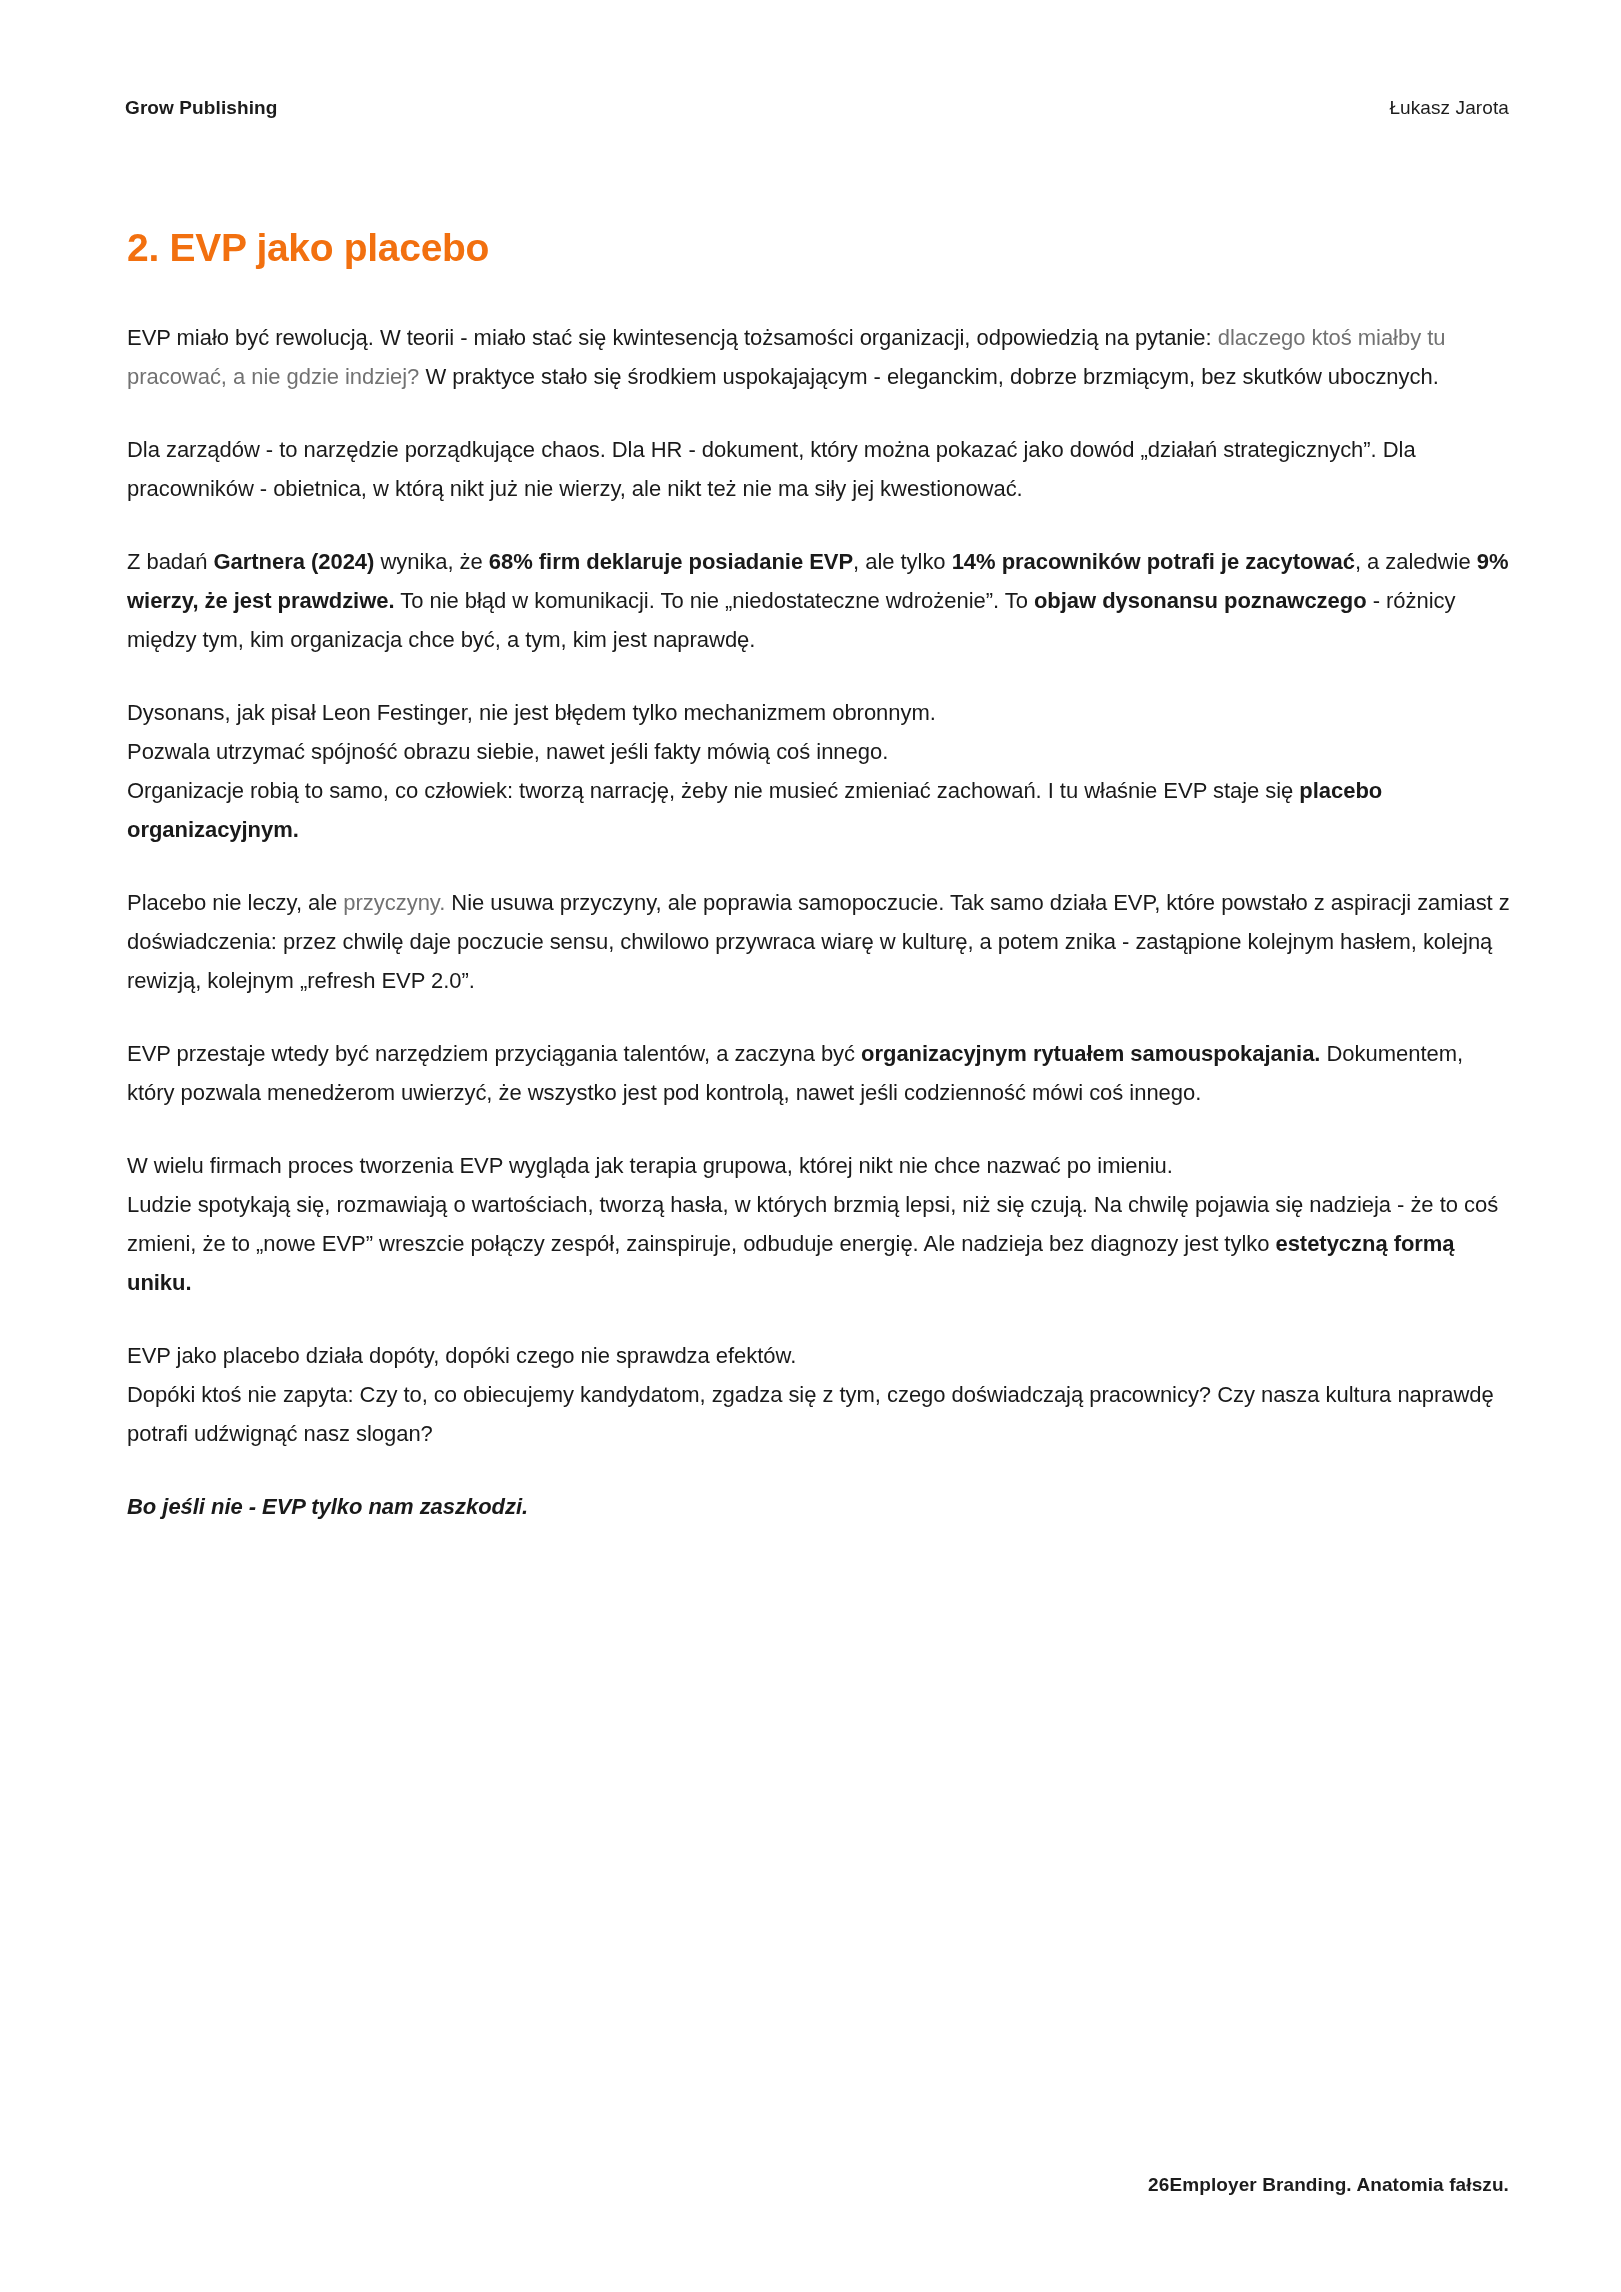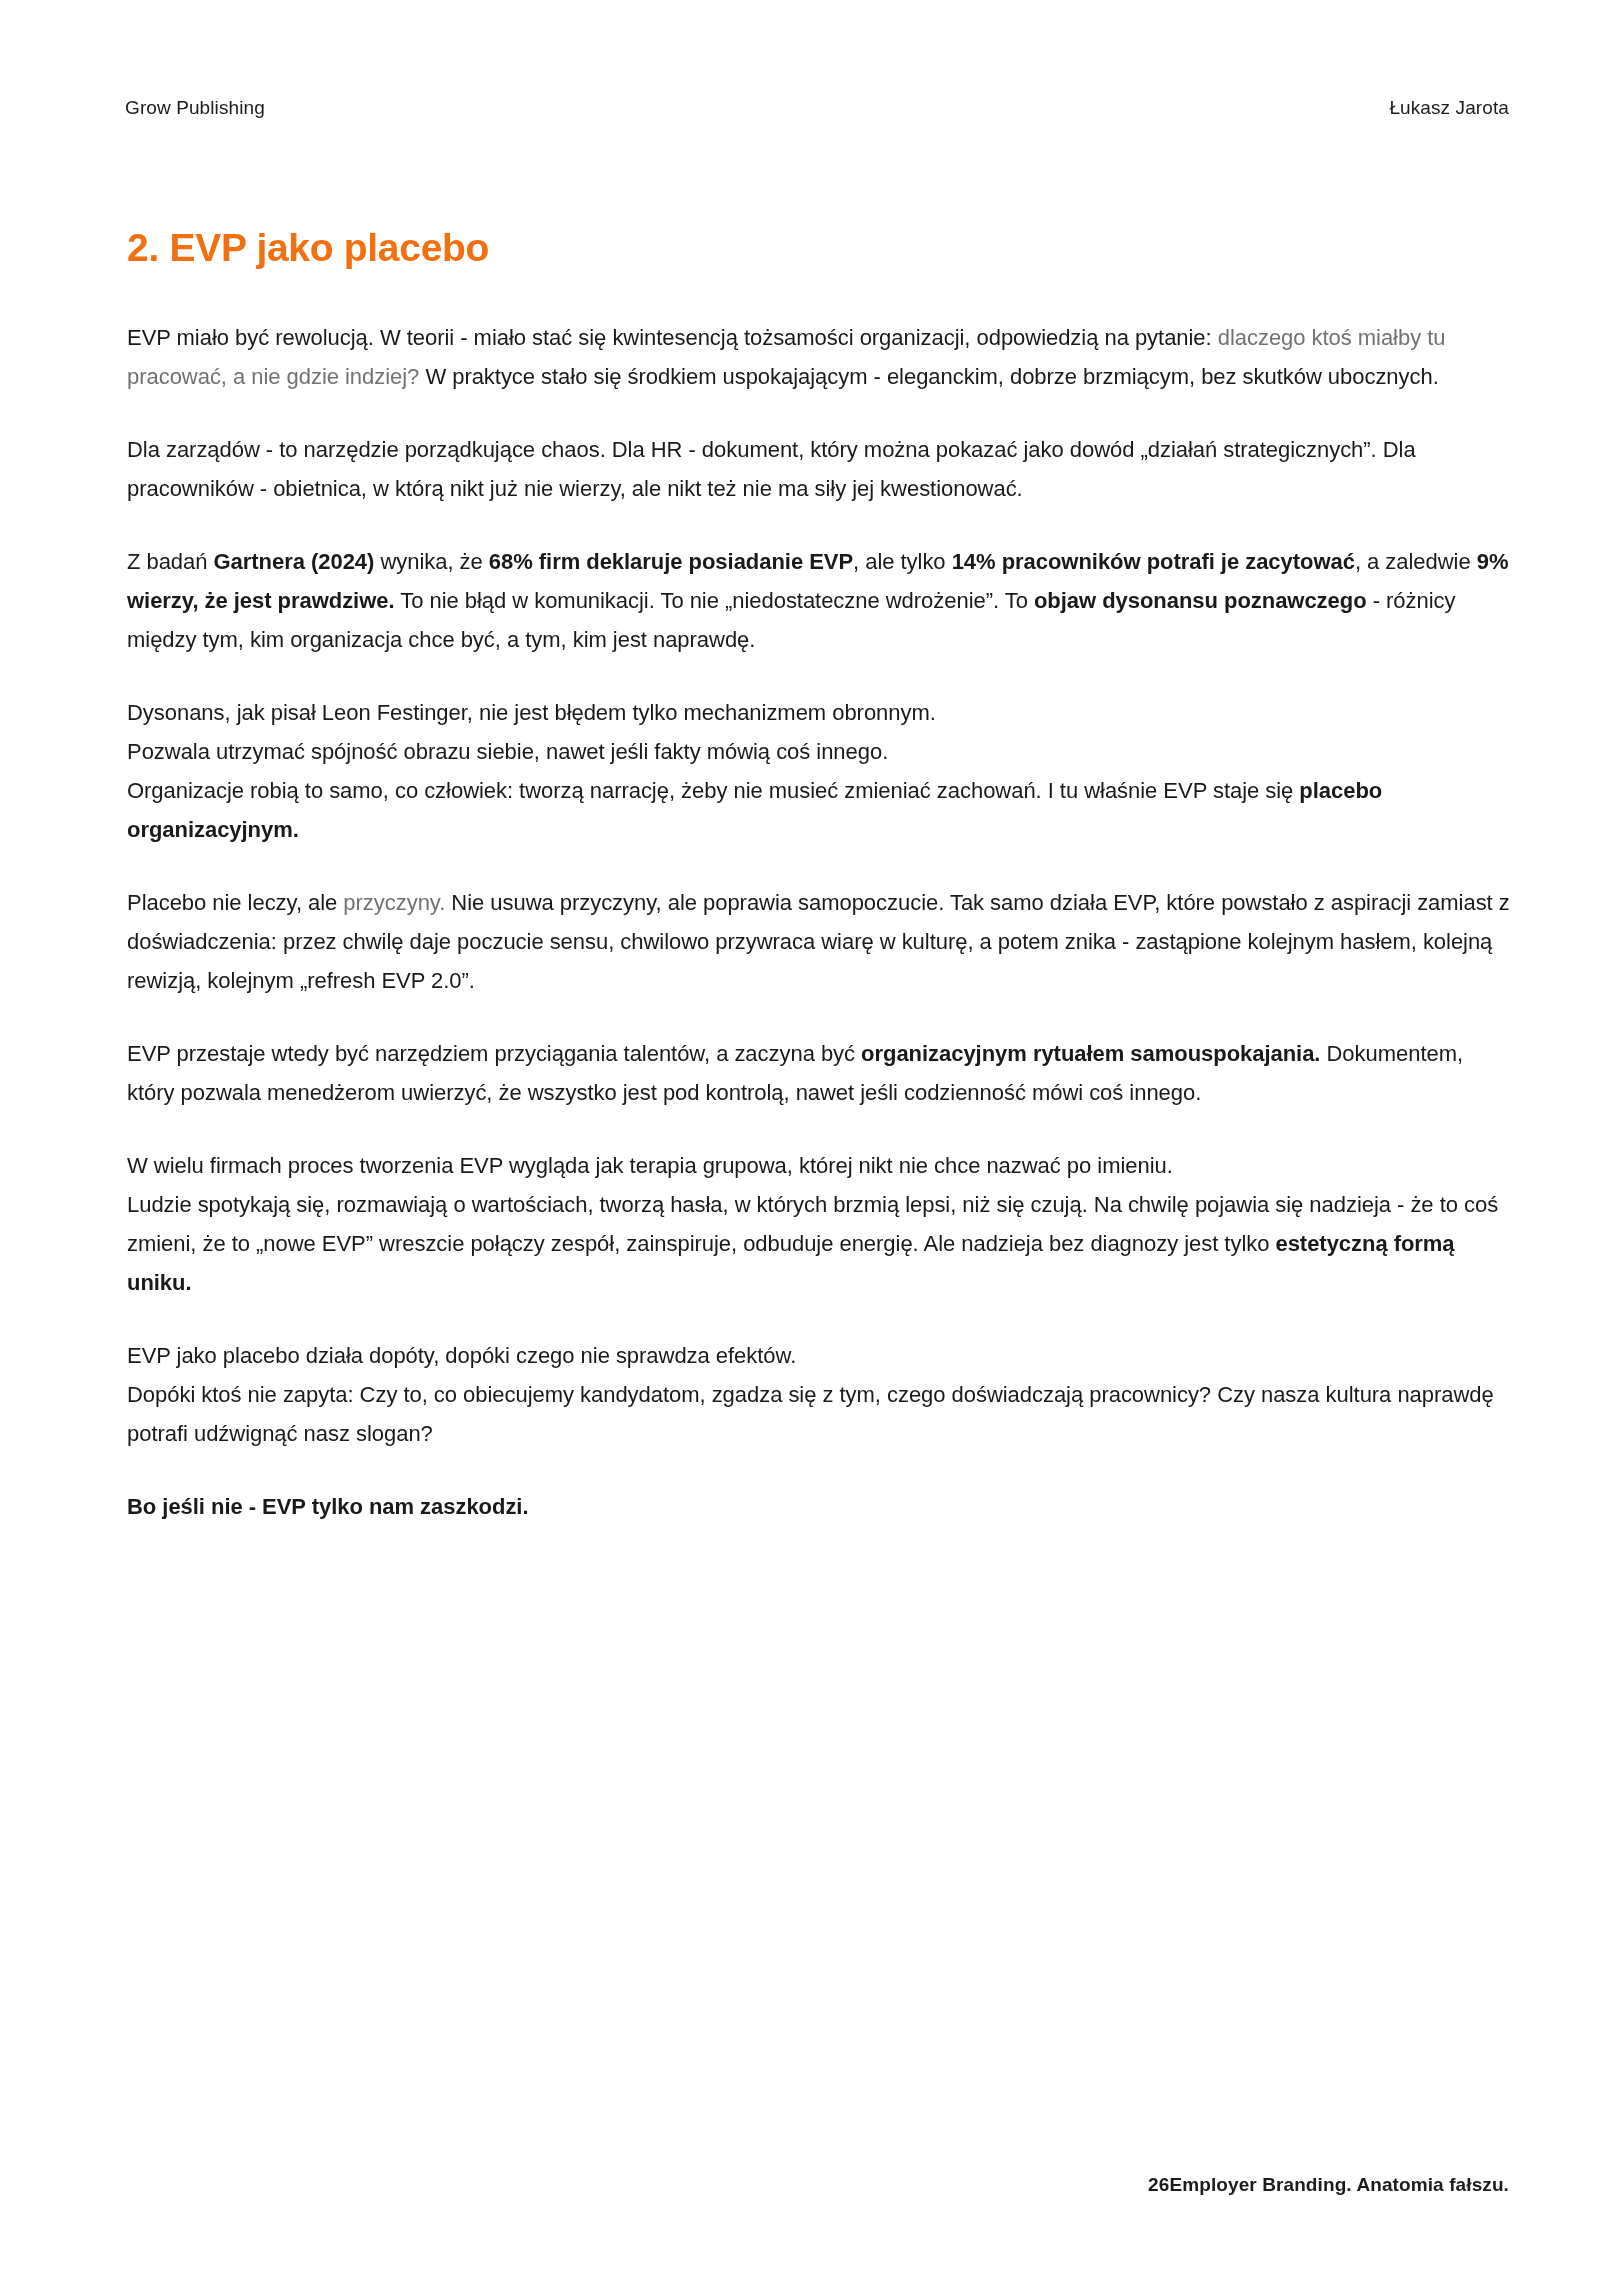--- a/index.html
+++ b/index.html
@@ -31,21 +31,21 @@
     left: 125px;
     right: 112px;
     top: 97px;
     display: flex;
     justify-content: space-between;
     align-items: baseline;
     font-size: 19px;
     letter-spacing: 0.1px;
     color: #1c1c1c;
   }
-  .running-head .rh-left { text-align: left; }
+  .running-head .rh-left { text-align: left; font-weight: bold; }
   .running-head .rh-right { text-align: right; }
 
   
   .content {
     position: absolute;
     left: 127px;
     top: 226px;
     width: 1384px;
   }
 
@@ -60,21 +60,21 @@
 
   p.para {
     margin: 0 0 34px 0;
     font-size: 22px;
     line-height: 39px;
     letter-spacing: -0.04px;
     color: #1a1a1a;
     text-align: left;
     hyphens: manual;
   }
-  p.para:last-child { margin-bottom: 0; }
+  p.para:last-child { margin-bottom: 0; font-style: italic; }
 
   .b { font-weight: 700; }
   .muted { color: #727272; }
 
   
   .page-footer {
     position: absolute;
     left: 125px;
     right: 112px;
     bottom: 97px;

